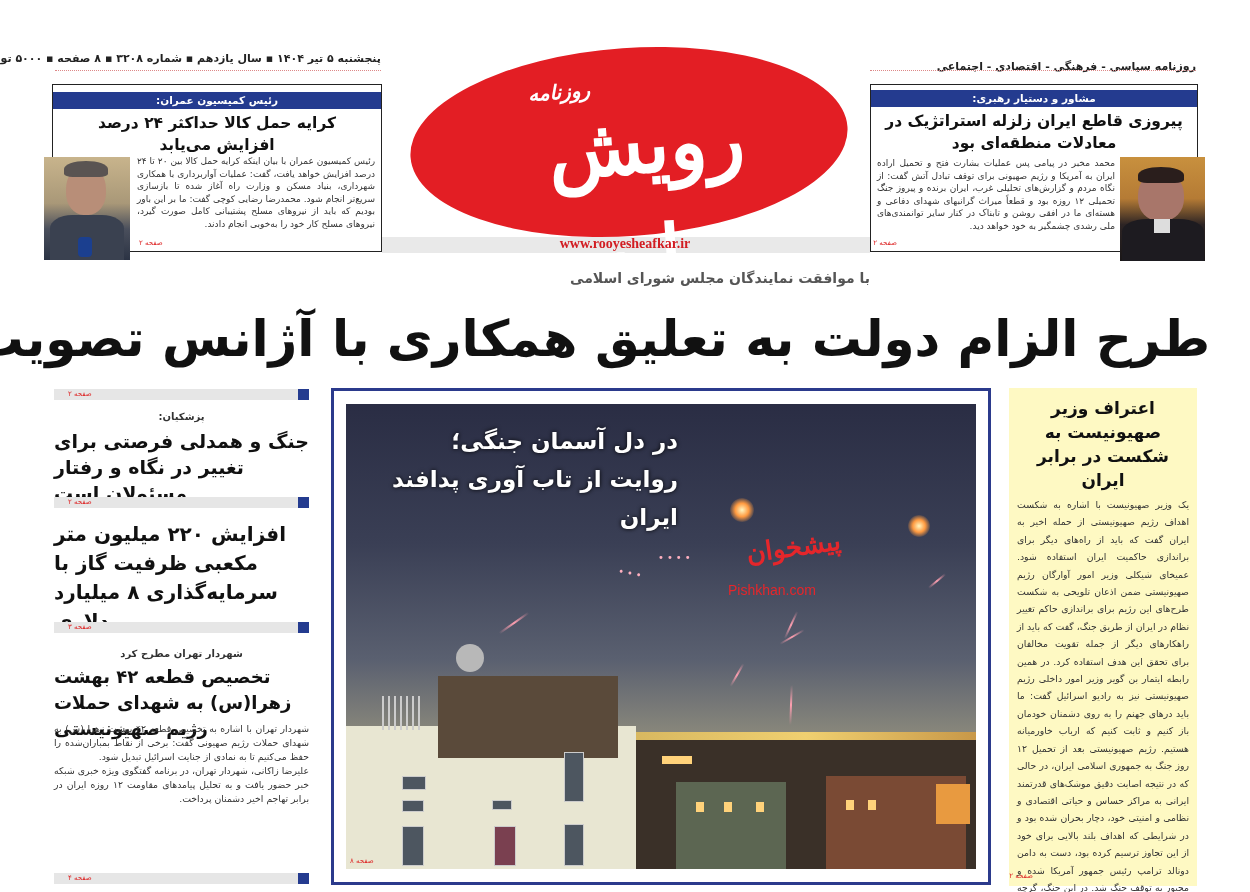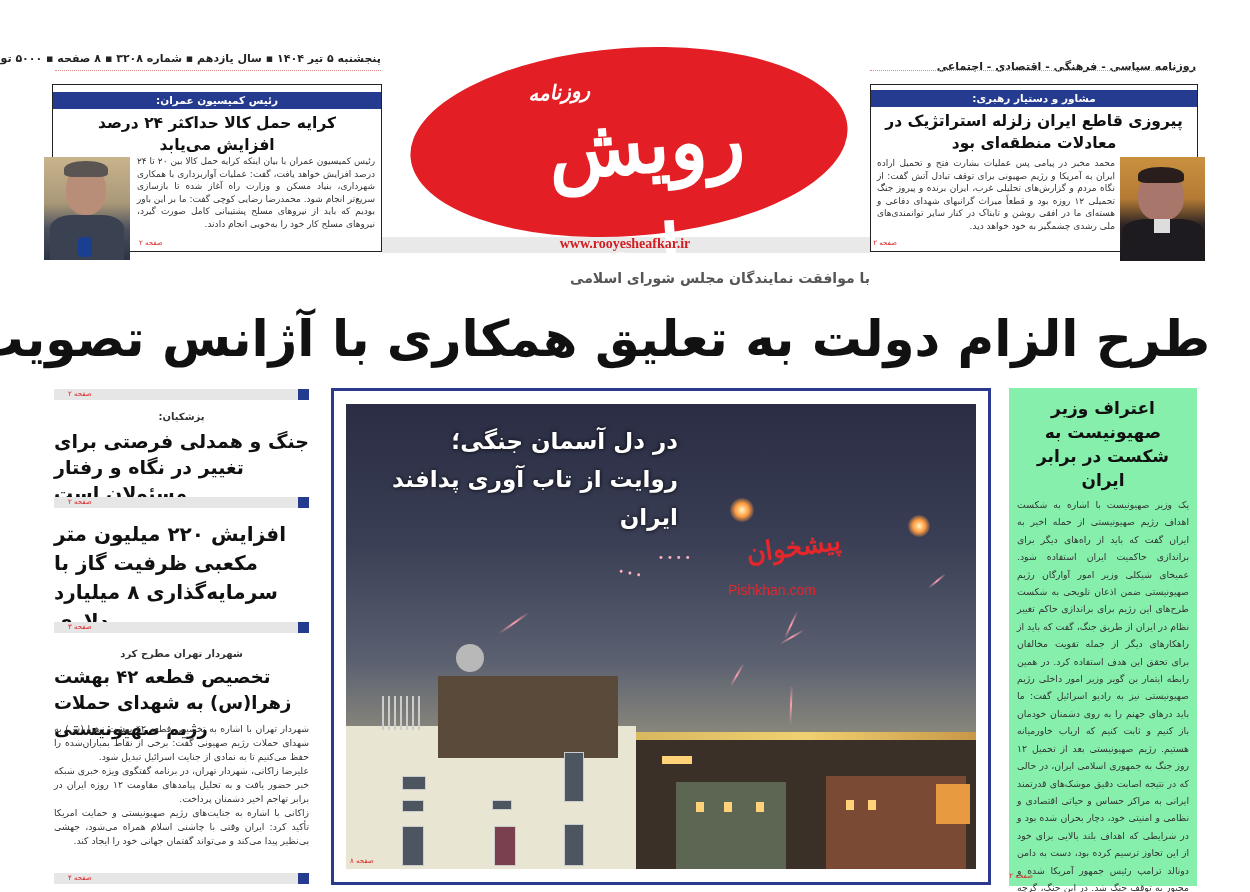--- a/index.html
+++ b/index.html
@@ -47,21 +47,21 @@
   .photo-caption { color: #fff; font-weight: bold; font-size: 23px; line-height: 38px; text-shadow: 0 0 4px #000; text-align: right; }
   .watermark-fa { color: #e5262b; font-family: "DejaVu Serif", serif; font-size: 26px; font-weight: bold; transform: rotate(-8deg); }
   .watermark-en { color: #e5262b; font-family: "Liberation Sans", sans-serif; font-size: 14px; direction: ltr; }
   .trail { position: absolute; height: 2px; background: linear-gradient(90deg, rgba(255,120,150,0), #ff9fb0, rgba(255,120,150,0)); }
   .flare { position: absolute; border-radius: 50%; background: radial-gradient(circle, #fff6c0 0%, #ff9a40 40%, rgba(255,100,40,0) 75%); }
   .bldg { position: absolute; }
   .win { position: absolute; background: #4d5660; border: 1px solid #ccc; }
   .lit { position: absolute; background: #ffd27a; }
 
   
-  .right-col { background: #86efac; }
+  .right-col { background: #fef9c3; }
   .right-headline { font-size: 17px; font-weight: bold; line-height: 24px; text-align: center; color: #111; }
   .right-body { font-size: 9.3px; line-height: 17.4px; color: #333; text-align: justify; }
 </style>
 </head>
 <body>
 
 <div class="abs top-line" style="left:55px; top:52px; width:326px; text-align:right;">پنجشنبه ۵ تیر ۱۴۰۴ ▪ سال یازدهم ▪ شماره ۳۲۰۸ ▪ ۸ صفحه ▪ ۵۰۰۰ تومان</div>
 <div class="abs dotted" style="left:55px; top:70px; width:326px;"></div>
 
 <div class="abs top-line" style="left:870px; top:60px; width:326px; text-align:right;">روزنامه سیاسی - فرهنگی - اقتصادی - اجتماعی</div>
@@ -117,21 +117,20 @@
 
 <div class="abs sep-bar" style="left:54px; top:622px; width:255px;">
   <span class="page-ref">صفحه ۳</span>
   <span class="sq"></span>
 </div>
 <div class="abs left-kicker" style="left:54px; top:648px; width:255px;">شهردار تهران مطرح کرد</div>
 <div class="abs left-headline" style="left:54px; top:664px; width:255px; font-size:18px; line-height:26px;">تخصیص قطعه ۴۲ بهشت زهرا(س) به شهدای حملات رژیم صهیونیستی</div>
 <div class="abs" style="left:54px; top:722px; width:255px;">
   <p class="left-body">شهردار تهران با اشاره به تخصیص قطعه ۴۲ بهشت زهرا (س) به شهدای حملات رژیم صهیونی گفت: برخی از نقاط بمباران‌شده را حفظ می‌کنیم تا به نمادی از جنایت اسرائیل تبدیل شود.</p>
   <p class="left-body">علیرضا زاکانی، شهردار تهران، در برنامه گفتگوی ویژه خبری شبکه خبر حضور یافت و به تحلیل پیامدهای مقاومت ۱۲ روزه ایران در برابر تهاجم اخیر دشمنان پرداخت.</p>
-  <p class="left-body">زاکانی با اشاره به جنایت‌های رژیم صهیونیستی و حمایت امریکا تأکید کرد: ایران وقتی با چاشنی اسلام همراه می‌شود، جهشی بی‌نظیر پیدا می‌کند و می‌تواند گفتمان جهانی خود را ایجاد کند.</p>
 </div>
 <div class="abs sep-bar" style="left:54px; top:873px; width:255px;">
   <span class="page-ref">صفحه ۴</span>
   <span class="sq"></span>
 </div>
 
 <div class="abs photo-frame" style="left:331px; top:388px; width:660px; height:497px;"></div>
 <div class="abs night-photo" style="left:346px; top:404px; width:630px; height:465px;">
 
   <div class="flare" style="left:384px; top:94px; width:24px; height:24px;"></div>

